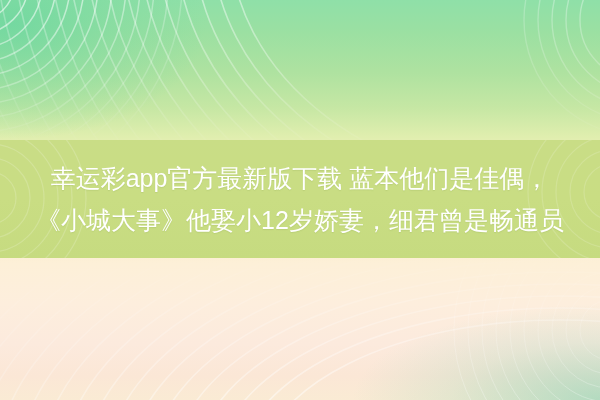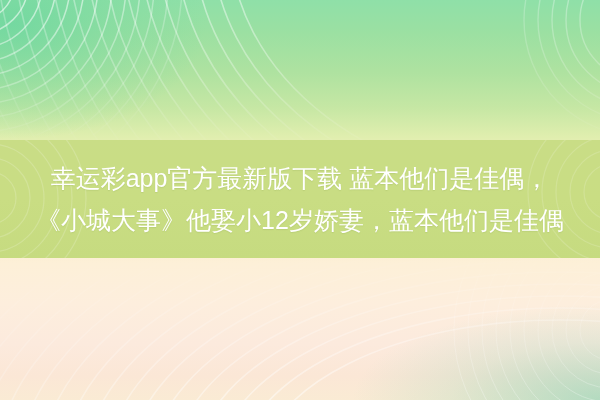--- a/index.html
+++ b/index.html
@@ -241,17 +241,17 @@
           <circle cx="612" cy="52" r="42"></circle>
           <circle cx="612" cy="52" r="56"></circle>
           <circle cx="612" cy="52" r="70"></circle>
           <circle cx="612" cy="52" r="84"></circle>
         </g>
       </svg>
     </div>
 
     <div class="band-text">
       <div class="band-line">幸运彩app官方最新版下载 蓝本他们是佳偶，</div>
-      <div class="band-line">《小城大事》他娶小12岁娇妻，蓝本他们是佳偶</div>
+      <div class="band-line">《小城大事》他娶小12岁娇妻，细君曾是畅通员</div>
     </div>
   </div>
 
 </div>
 
 </body></html>

